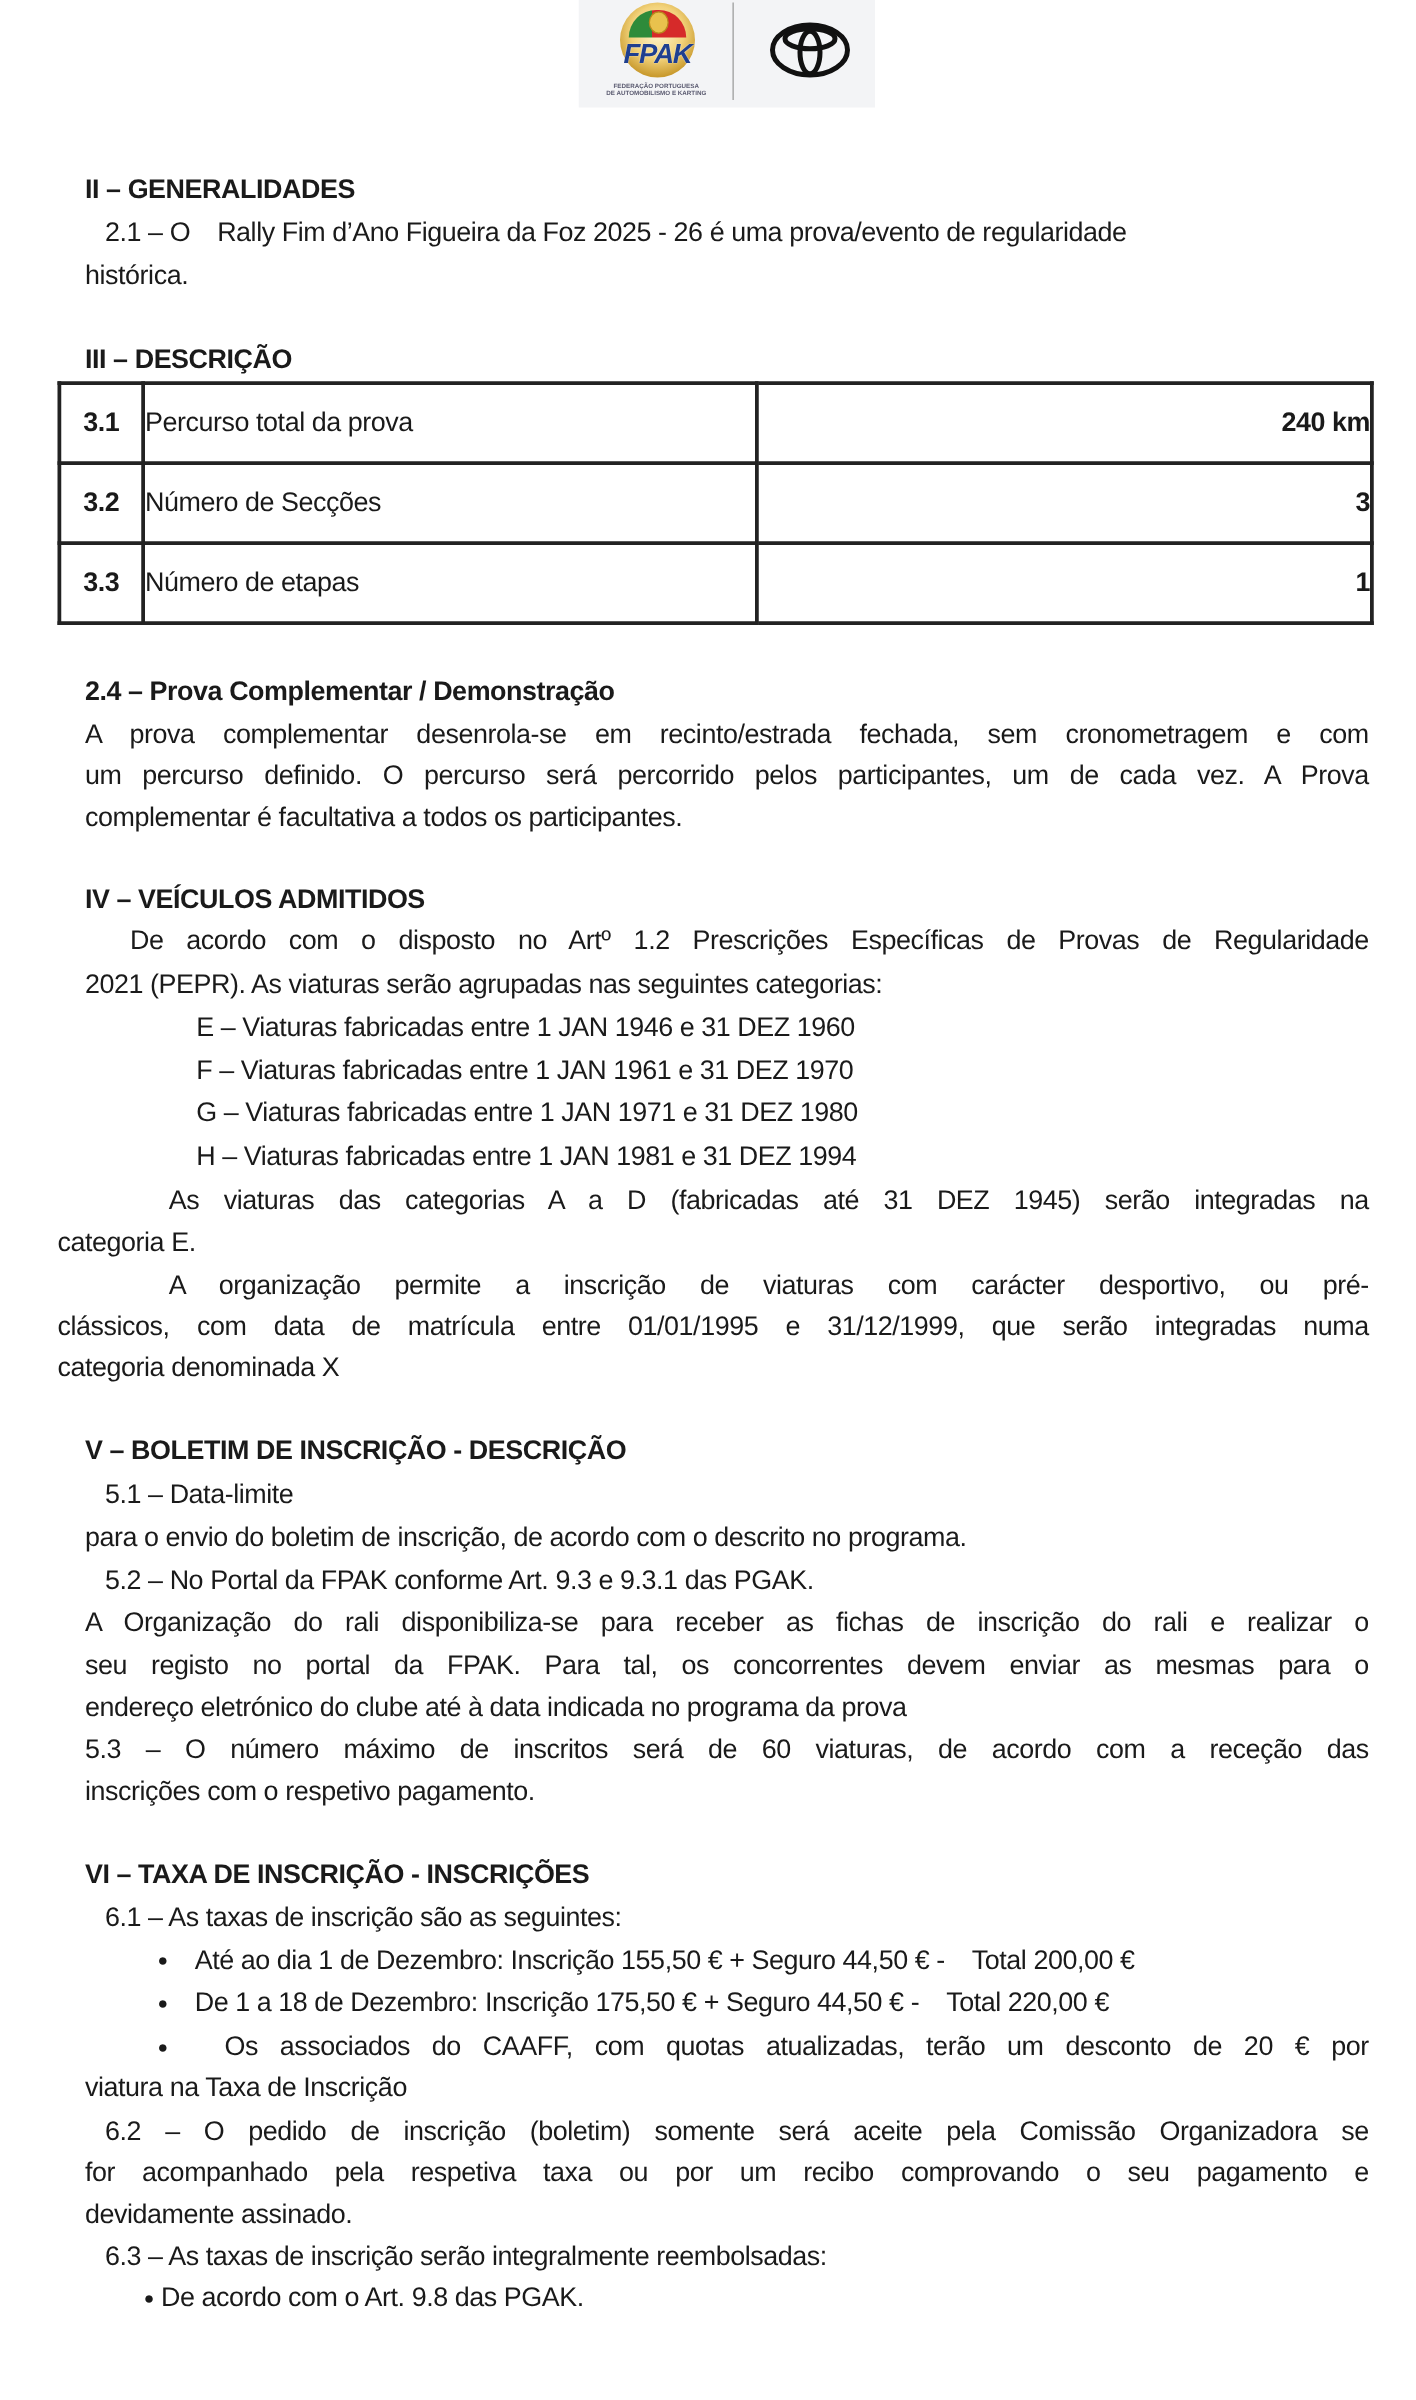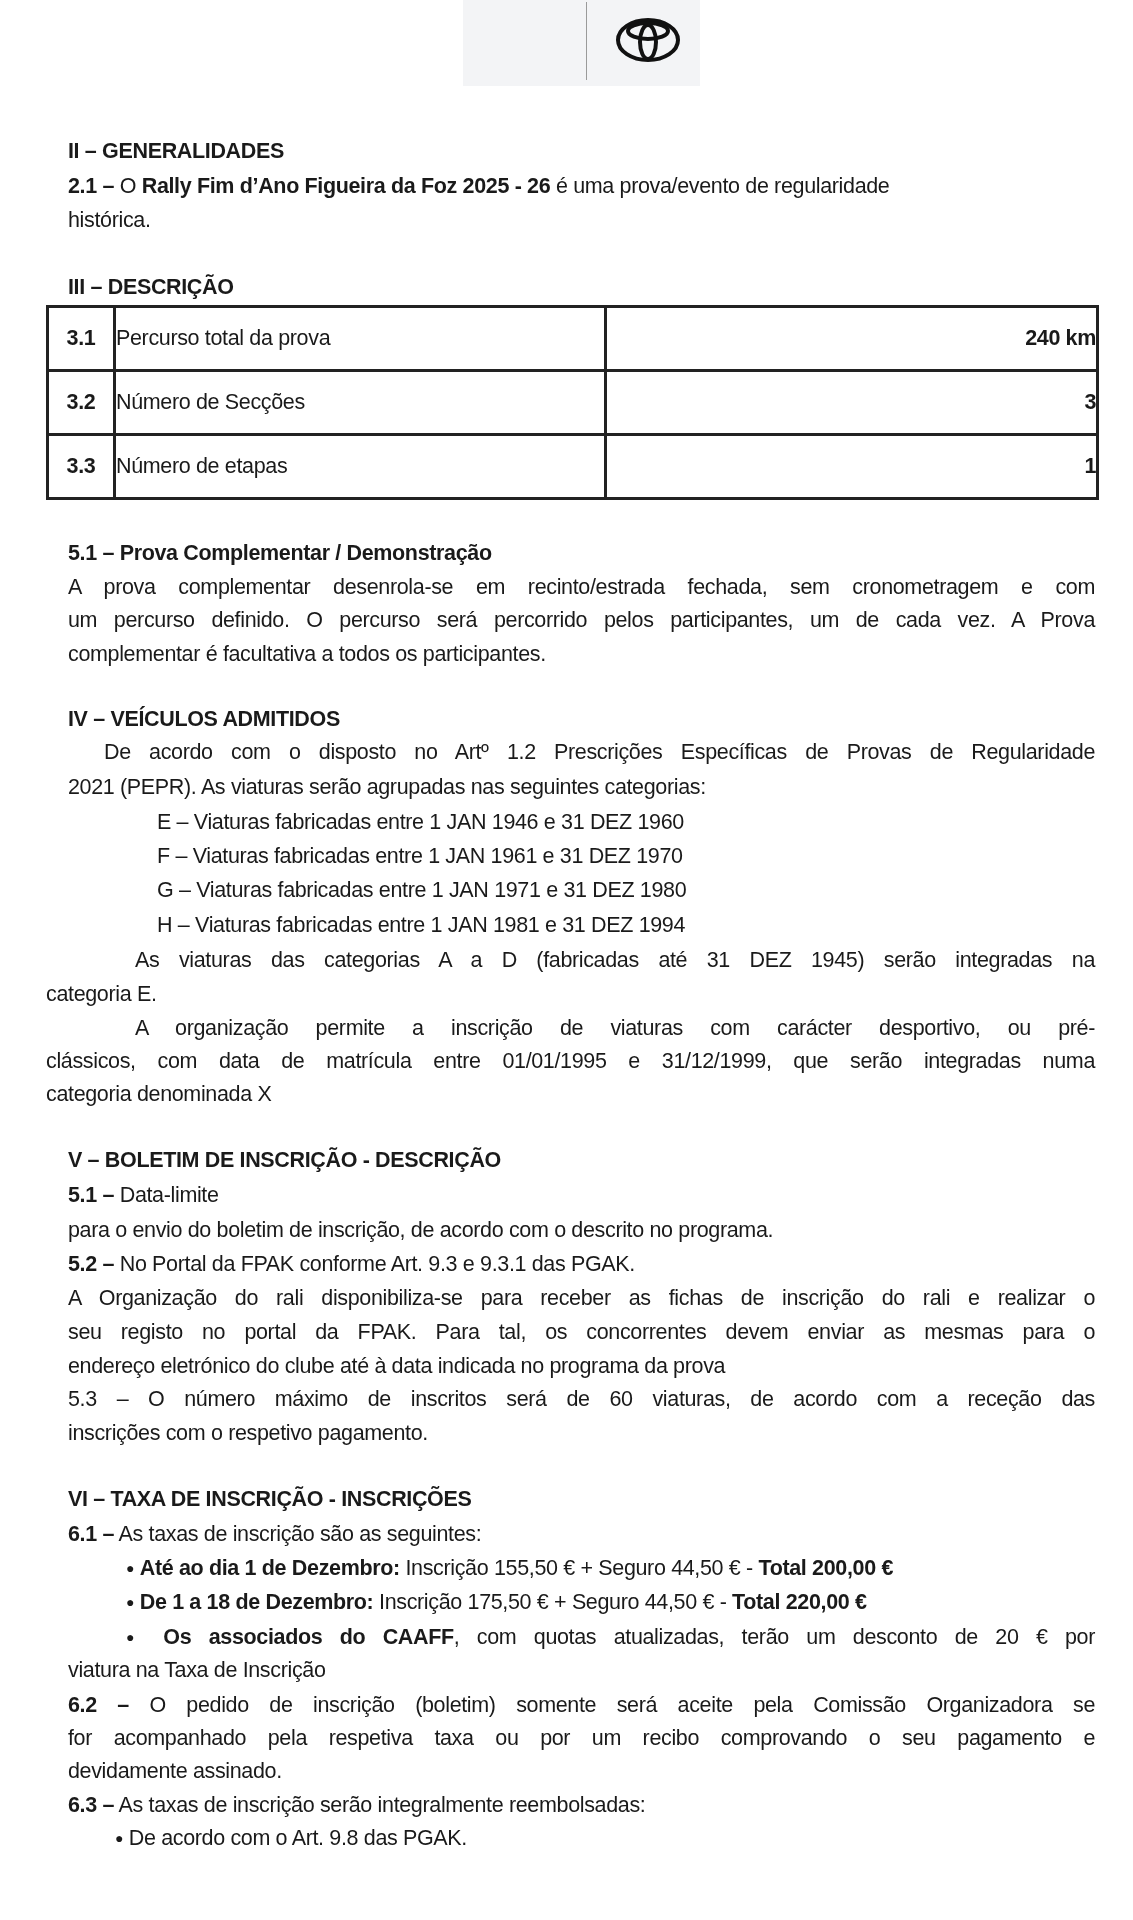--- a/index.html
+++ b/index.html
@@ -32,36 +32,46 @@
   .fpak-cap {
     position: absolute; left: 6px; top: 66px; width: 112px; text-align: center;
     font-size: 5px; line-height: 6px; font-weight: bold; color: #5a5a70;
   }
   .logo-divider { position: absolute; left: 123px; top: 2px; width: 1px; height: 78px; background: #9a9a9a; }
   .toyota { position: absolute; left: 152px; top: 17px; width: 66px; height: 46px; }
 
   .doc { position: absolute; left: 68px; top: 0; width: 1027px; font-size: 21.5px; line-height: 34px; letter-spacing: -0.35px; }
   .ln { position: absolute; left: 0; width: 1027px; white-space: nowrap; }
   .ln.just { text-align: justify; text-align-last: justify; }
-  b, .b { font-weight: bold; }
+  b, .b { font-weight: normal; margin-left: 16px; }
   .h { font-weight: bold; }
 
   table.desc {
     position: absolute; left: 46px; top: 305px; width: 1053px; border-collapse: collapse;
     font-size: 21.5px; letter-spacing: -0.35px;
   }
   table.desc td { border: 3px solid #222; height: 61px; padding: 0; vertical-align: middle; }
   table.desc td.num { width: 64px; text-align: center; font-weight: bold; margin-top: 19px; }
   table.desc td.label { width: 488px; }
   table.desc td.val { text-align: right; font-weight: bold; }
 </style>
 </head>
 <body>
 
 <div class="logo-box">
+  <div class="fpak">
+    <div class="fpak-ring"></div>
+    <div class="fpak-flag"></div>
+    <div class="fpak-shield"></div>
+    <div class="fpak-text">FPAK</div>
+    <div class="fpak-cap">
+      <div>FEDERAÇÃO PORTUGUESA</div>
+      <div>DE AUTOMOBILISMO E KARTING</div>
+    </div>
+  </div>
   <div class="logo-divider"></div>
   <svg class="toyota" viewBox="0 0 66 46">
     <ellipse cx="33" cy="23" rx="30" ry="20" fill="none" stroke="#111" stroke-width="4"></ellipse>
     <ellipse cx="33" cy="25" rx="8" ry="17" fill="none" stroke="#111" stroke-width="4"></ellipse>
     <ellipse cx="33" cy="14" rx="20" ry="8" fill="none" stroke="#111" stroke-width="4"></ellipse>
   </svg>
 </div>
 
 <div class="doc">
 
@@ -89,21 +99,21 @@
   <tr>
     <td class="num">3.3</td>
     <td class="label">Número de etapas</td>
     <td class="val">1</td>
   </tr>
 </tbody>
   </table>
 
 <div class="doc">
 
-  <div class="ln h" style="top:536px">5.1 – Prova Complementar / Demonstração</div>
+  <div class="ln h" style="top:536px">2.4 – Prova Complementar / Demonstração</div>
   <div class="ln just" style="top:570px">A prova complementar desenrola-se em recinto/estrada fechada, sem cronometragem e com</div>
   <div class="ln just" style="top:603px">um percurso definido. O percurso será percorrido pelos participantes, um de cada vez. A Prova</div>
   <div class="ln" style="top:637px">complementar é facultativa a todos os participantes.</div>
 
   <div class="ln h" style="top:702px">IV – VEÍCULOS ADMITIDOS</div>
   <div class="ln just" style="top:735px; left:36px; width:991px">De acordo com o disposto no Artº 1.2 Prescrições Específicas de Provas de Regularidade</div>
   <div class="ln" style="top:770px">2021 (PEPR).  As viaturas serão agrupadas nas seguintes categorias:</div>
   <div class="ln" style="top:805px; left:89px">E – Viaturas fabricadas entre 1 JAN 1946 e 31 DEZ 1960</div>
   <div class="ln" style="top:839px; left:89px">F – Viaturas fabricadas entre 1 JAN 1961 e 31 DEZ 1970</div>
   <div class="ln" style="top:873px; left:89px">G – Viaturas fabricadas entre 1 JAN 1971 e 31 DEZ 1980</div>

